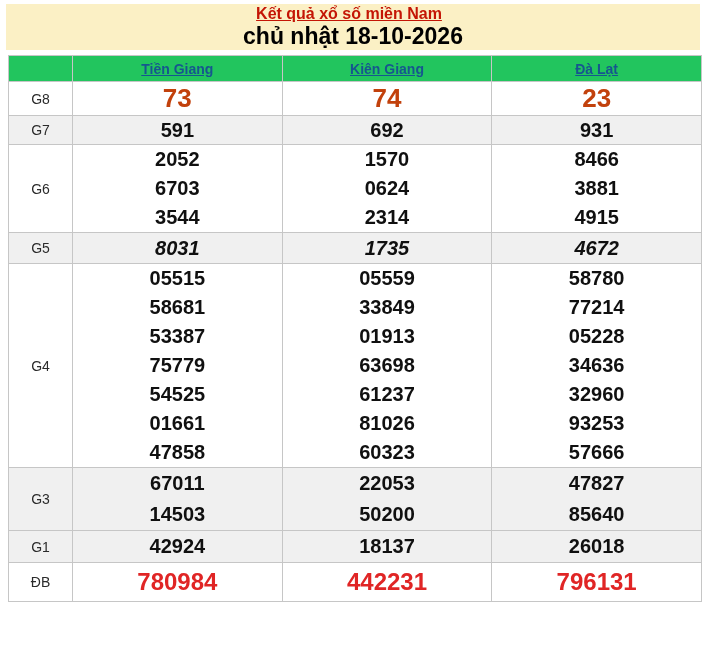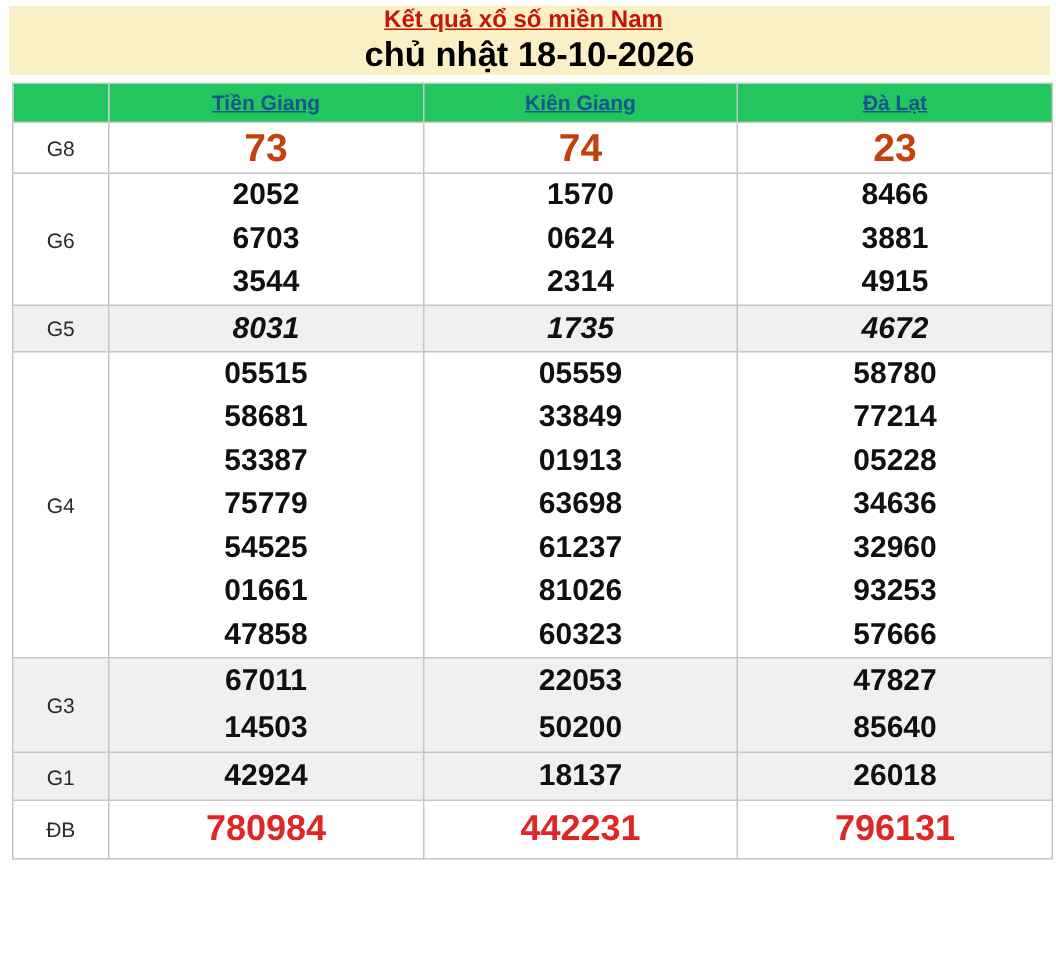--- a/index.html
+++ b/index.html
@@ -104,20 +104,32 @@
           <div class="num">73</div>
         </td>
       <td>
           <div class="num">74</div>
         </td>
       <td>
           <div class="num">23</div>
         </td>
     </tr>
 
+    <tr class="row-g7 alt">
+      <td class="label">G7</td>
+      <td>
+          <div class="num">591</div>
+        </td>
+      <td>
+          <div class="num">692</div>
+        </td>
+      <td>
+          <div class="num">931</div>
+        </td>
+    </tr>
 
     <tr class="row-g6">
       <td class="label">G6</td>
       <td>
         <div class="num">2052</div>
         <div class="num">6703</div>
         <div class="num">3544</div>
       </td>
       <td>
         <div class="num">1570</div>

